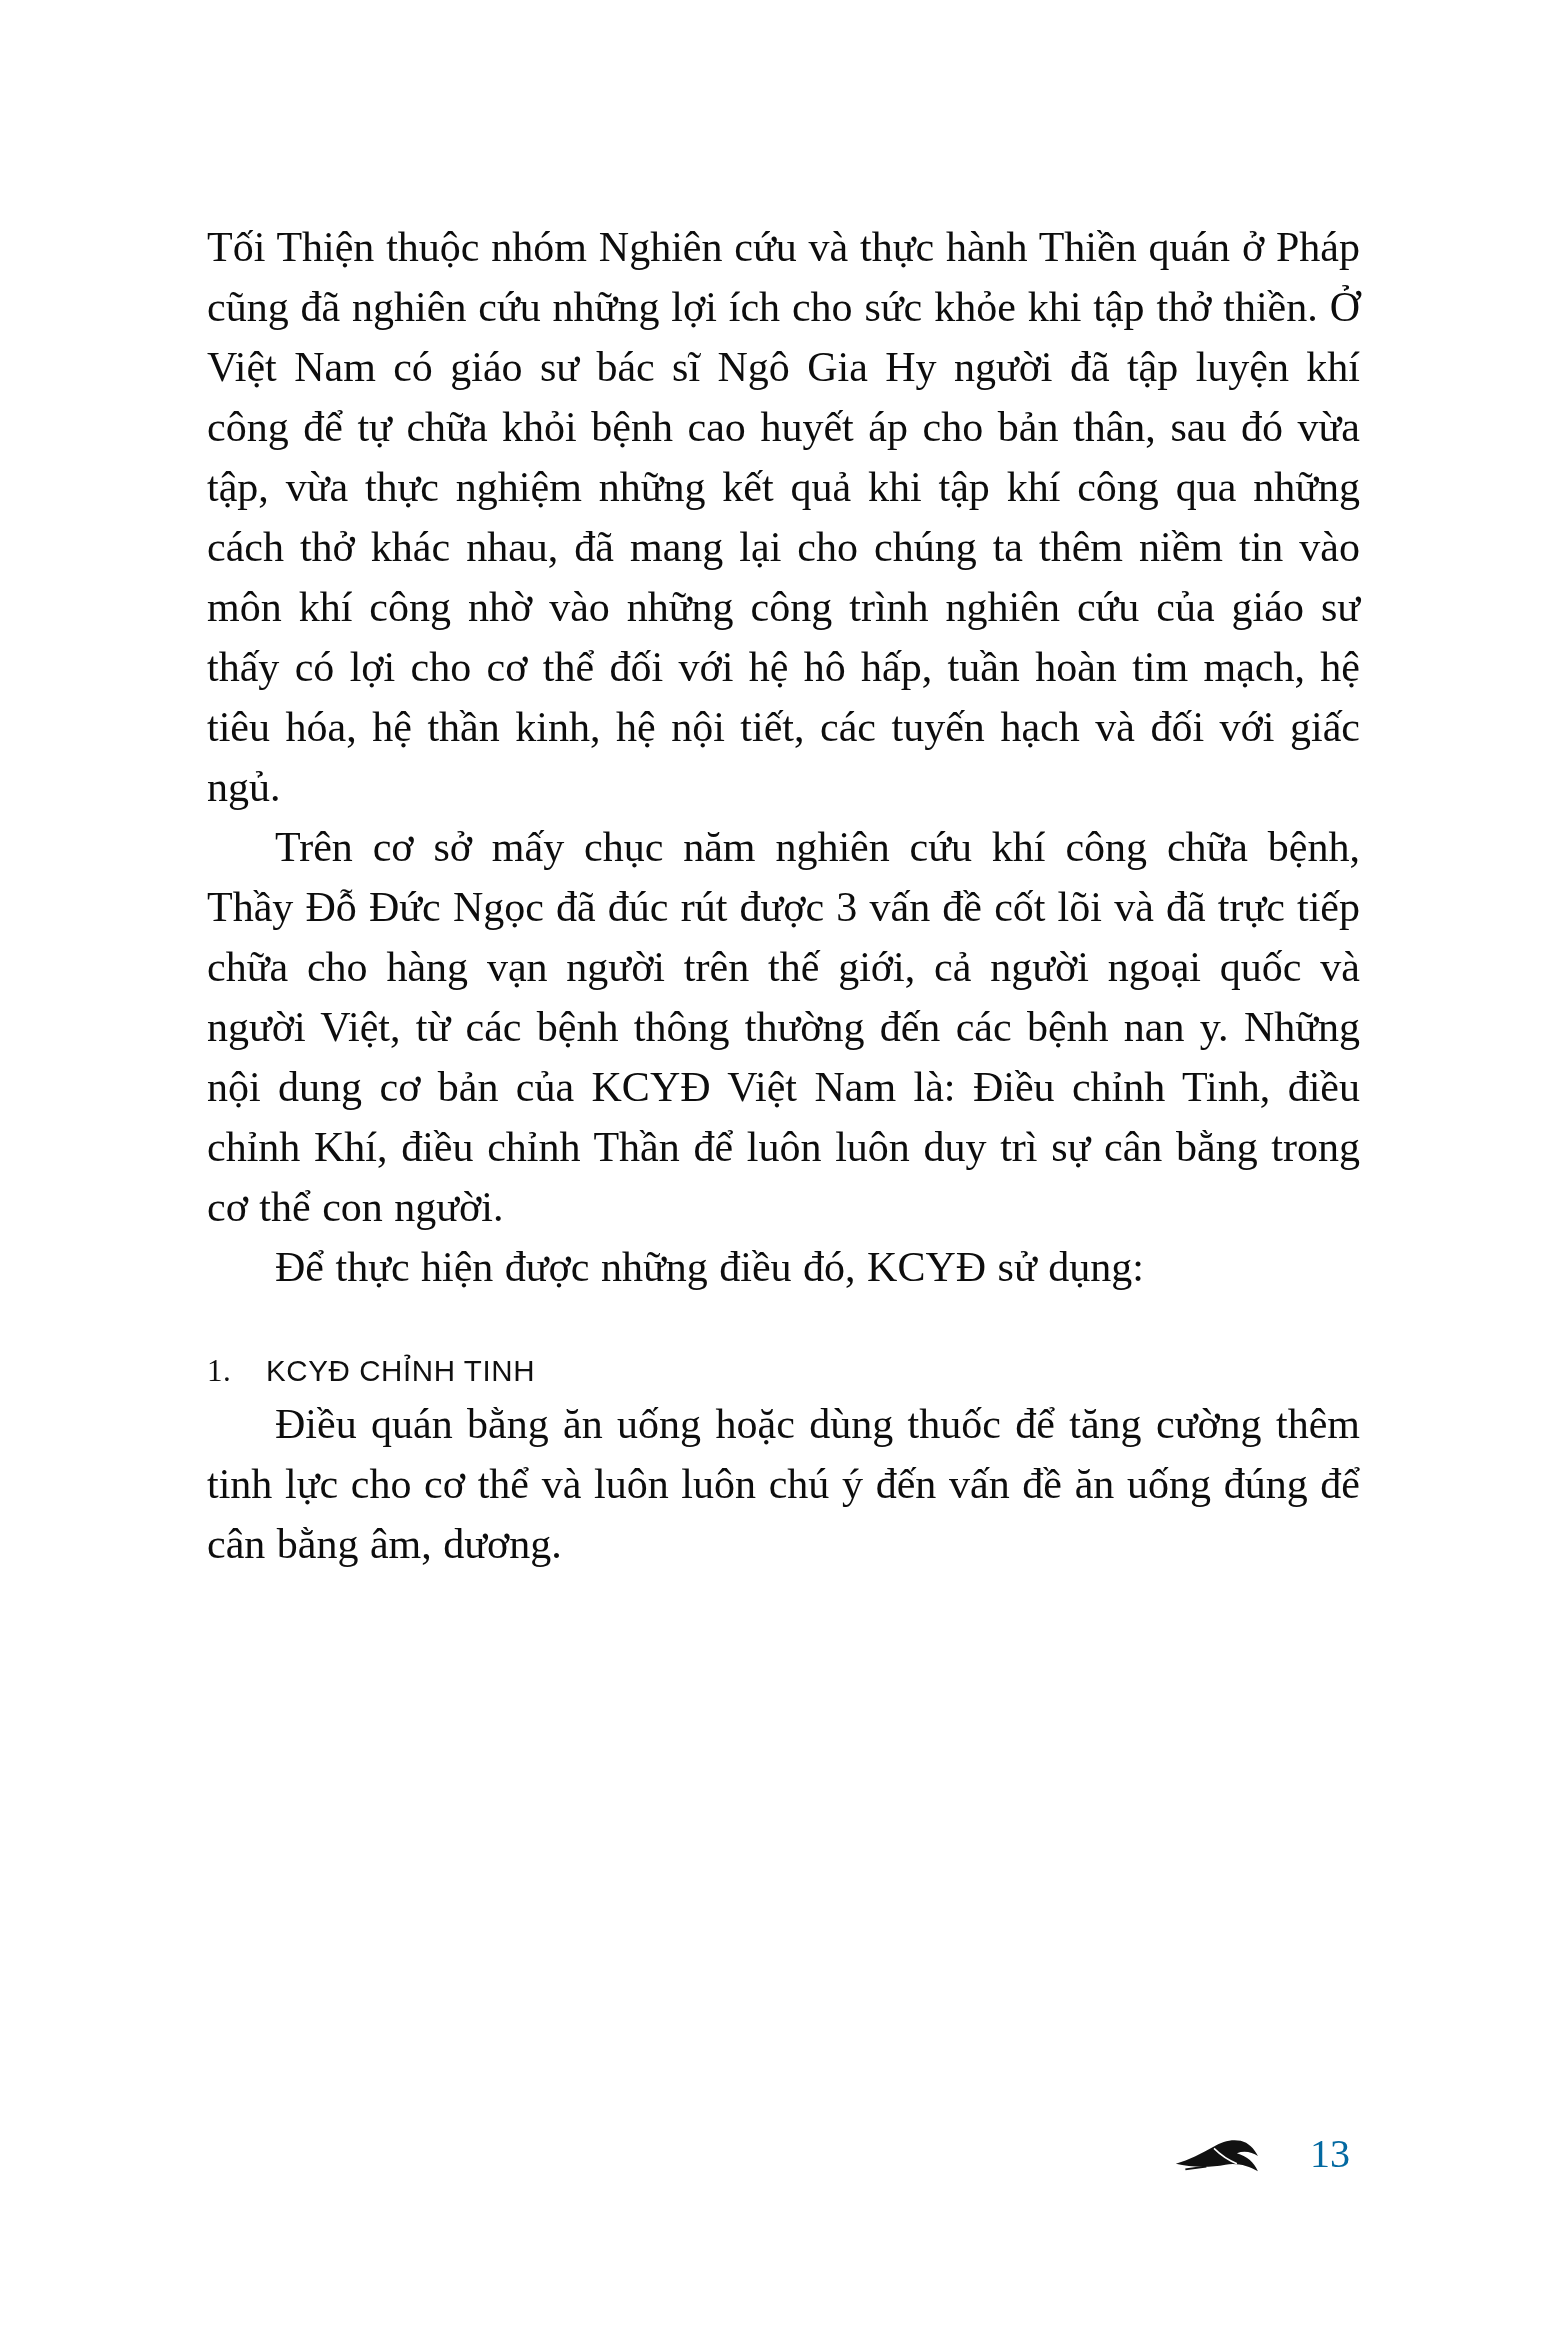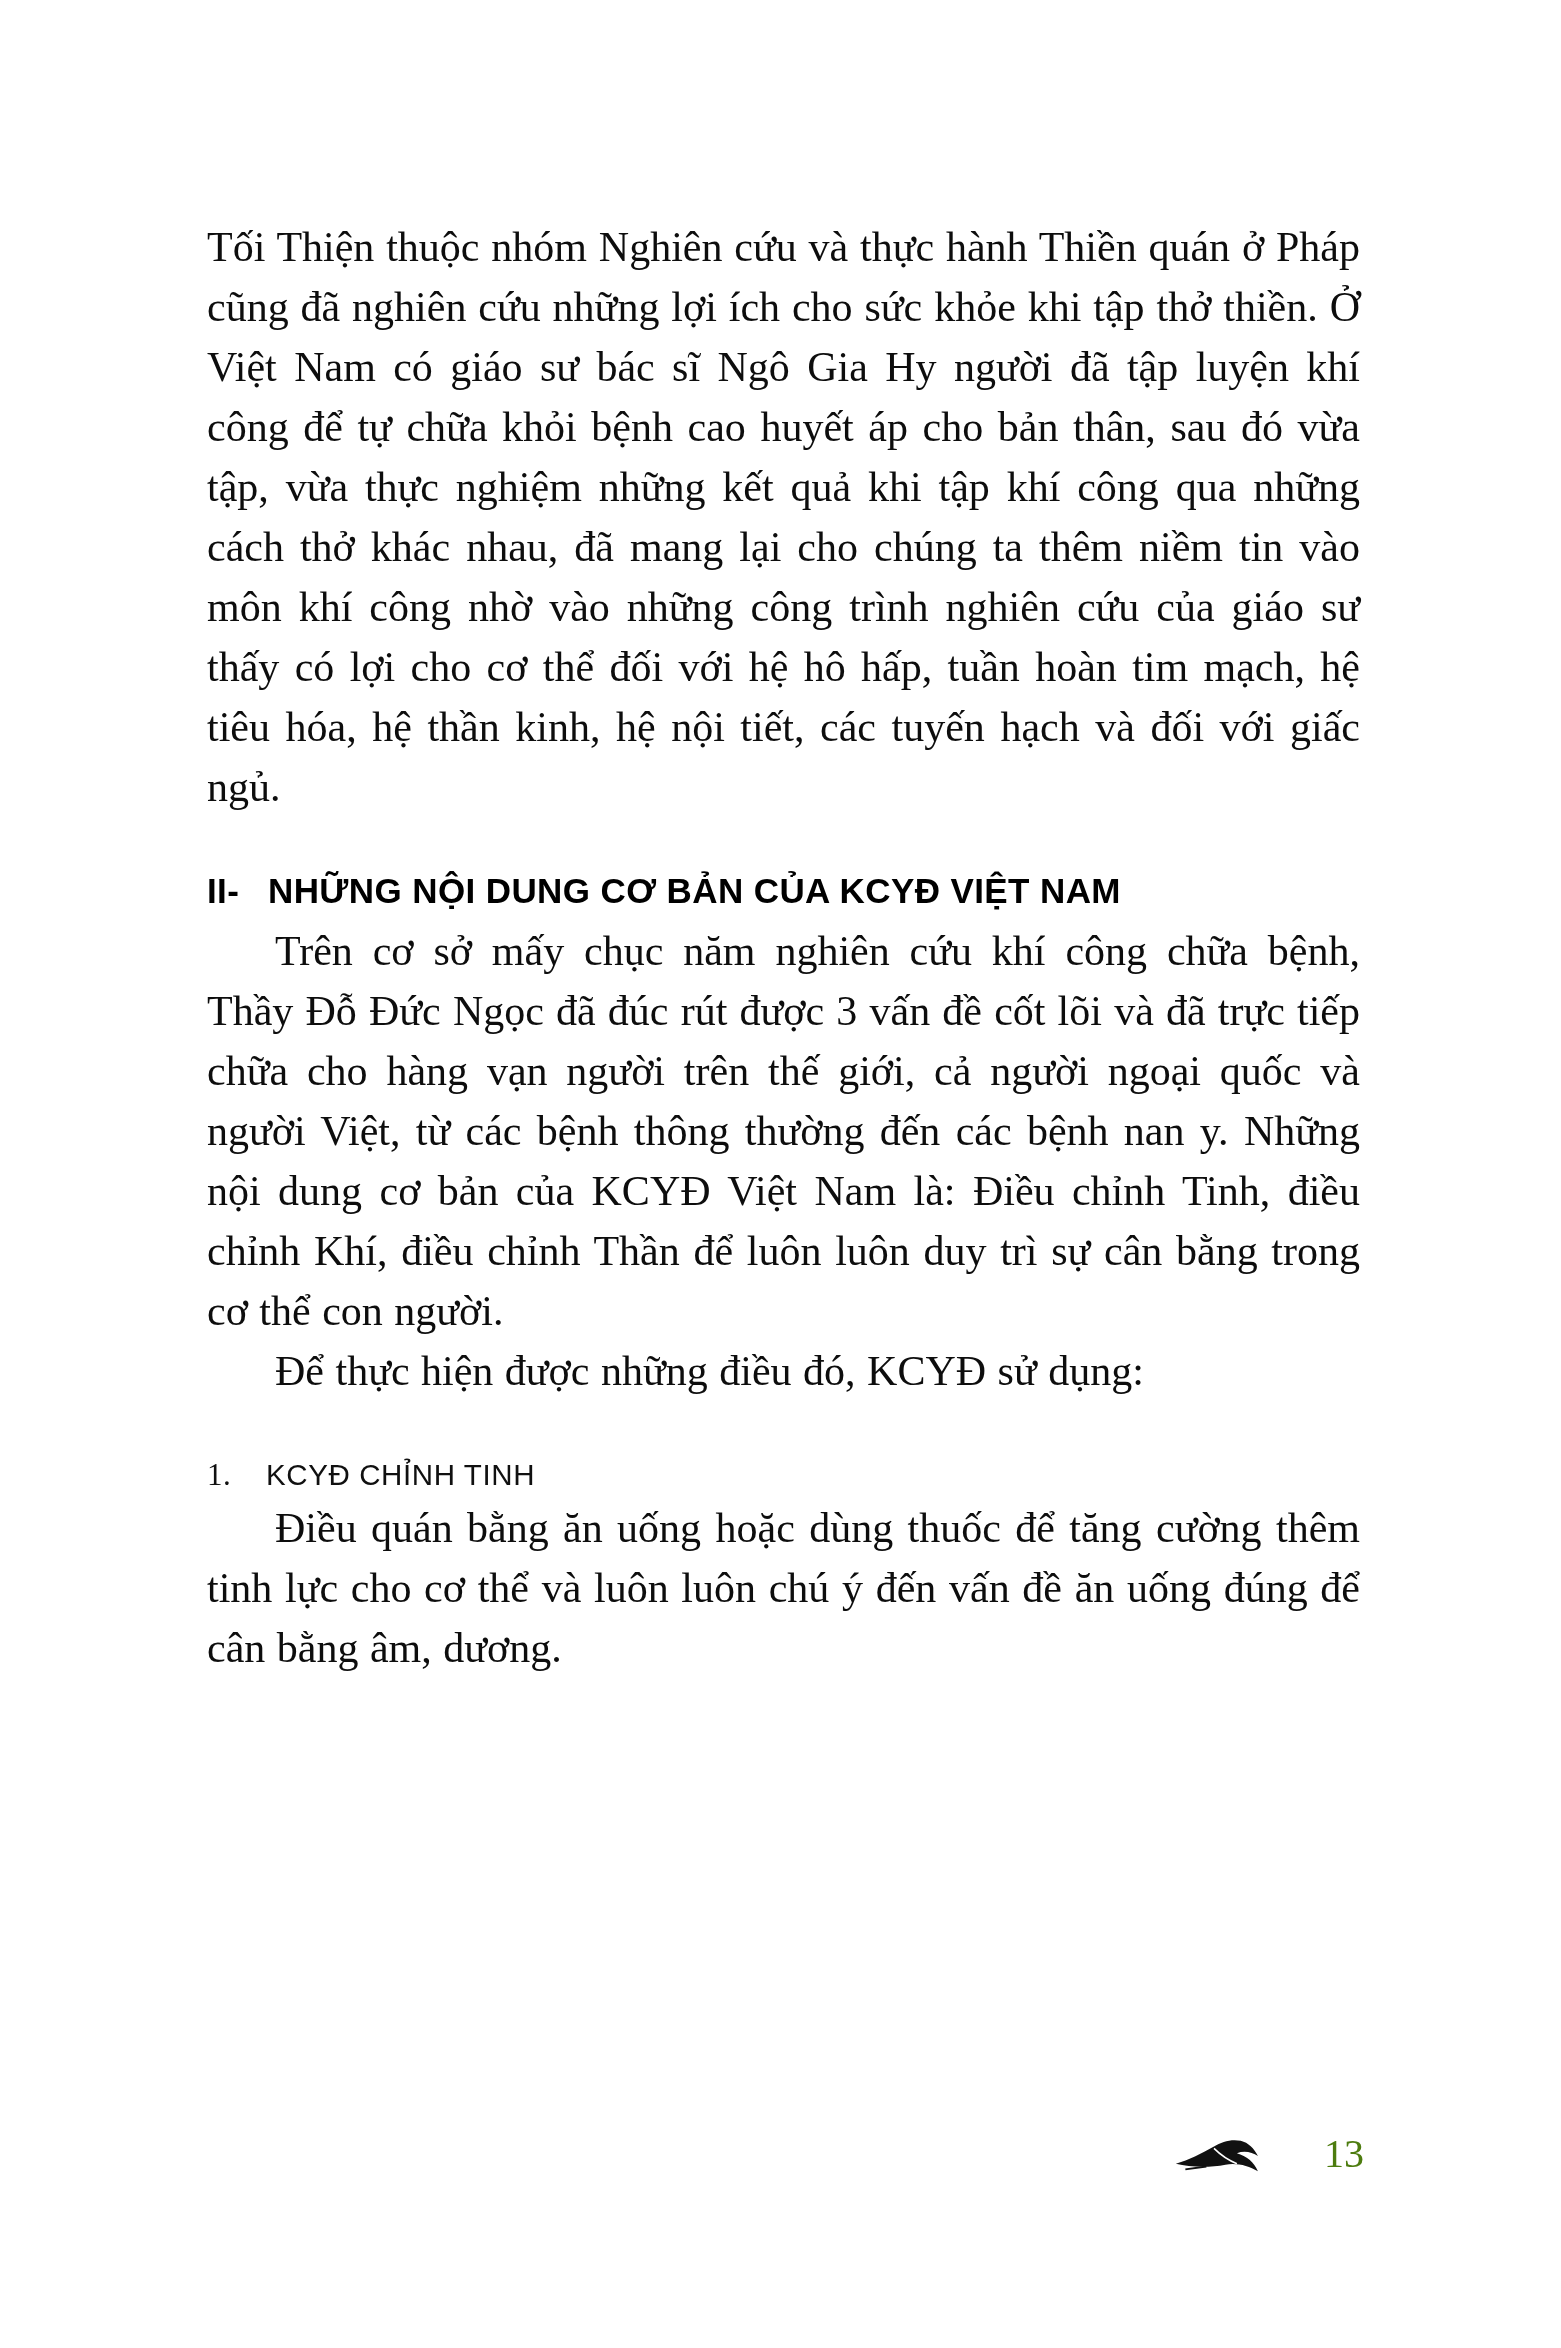--- a/index.html
+++ b/index.html
@@ -60,45 +60,42 @@
     display: flex;
   }
   .sub-item .sub-num {
     font-family: "Liberation Serif", serif;
     font-size: 31px;
     width: 59px;
     flex: 0 0 59px;
   }
   .page-number {
     position: absolute;
-    right: 198px;
+    right: 212px;
     top: 2130px;
     font-family: "Liberation Serif", serif;
     font-size: 40px;
-    color: #4d7c0f;
+    color: #0369a1;
   }
   .ornament {
     position: absolute;
     right: 285px;
     top: 2135px;
     width: 105px;
     height: 44px;
   }
 </style>
 </head>
 <body>
 
 <div class="page">
   <div class="content">
 
     <p class="para first-block">Tối Thiện thuộc nhóm Nghiên cứu và thực hành Thiền quán ở Pháp cũng đã nghiên cứu những lợi ích cho sức khỏe khi tập thở thiền. Ở Việt Nam có giáo sư bác sĩ Ngô Gia Hy người đã tập luyện khí công để tự chữa khỏi bệnh cao huyết áp cho bản thân, sau đó vừa tập, vừa thực nghiệm những kết quả khi tập khí công qua những cách thở khác nhau, đã mang lại cho chúng ta thêm niềm tin vào môn khí công nhờ vào những công trình nghiên cứu của giáo sư thấy có lợi cho cơ thể đối với hệ hô hấp, tuần hoàn tim mạch, hệ tiêu hóa, hệ thần kinh, hệ nội tiết, các tuyến hạch và đối với giấc ngủ.</p>
 
-    <div class="section-heading">
-      <span class="num">II-</span><span>NHỮNG NỘI DUNG CƠ BẢN CỦA KCYĐ VIỆT NAM</span>
-    </div>
 
     <p class="para indent">Trên cơ sở mấy chục năm nghiên cứu khí công chữa bệnh, Thầy Đỗ Đức Ngọc đã đúc rút được 3 vấn đề cốt lõi và đã trực tiếp chữa cho hàng vạn người trên thế giới, cả người ngoại quốc và người Việt, từ các bệnh thông thường đến các bệnh nan y. Những nội dung cơ bản của KCYĐ Việt Nam là: Điều chỉnh Tinh, điều chỉnh Khí, điều chỉnh Thần để luôn luôn duy trì sự cân bằng trong cơ thể con người.</p>
 
     <p class="para indent">Để thực hiện được những điều đó, KCYĐ sử dụng:</p>
 
     <div class="sub-item">
       <span class="sub-num">1.</span>
       <span>KCYĐ CHỈNH TINH</span>
     </div>
 

